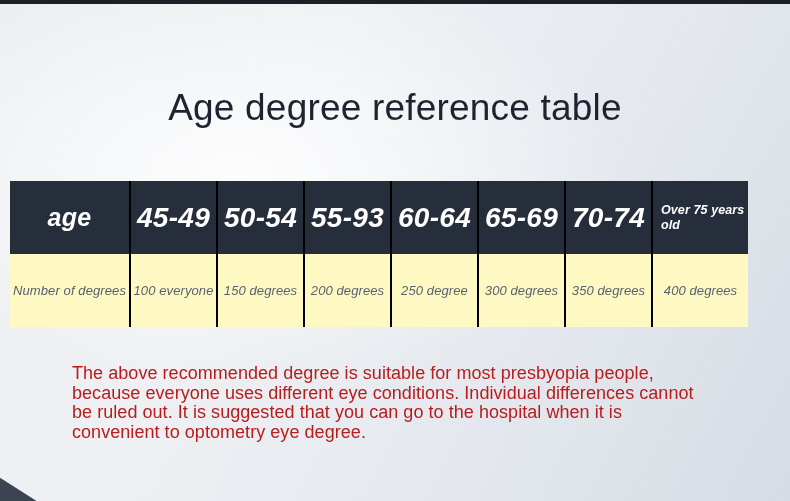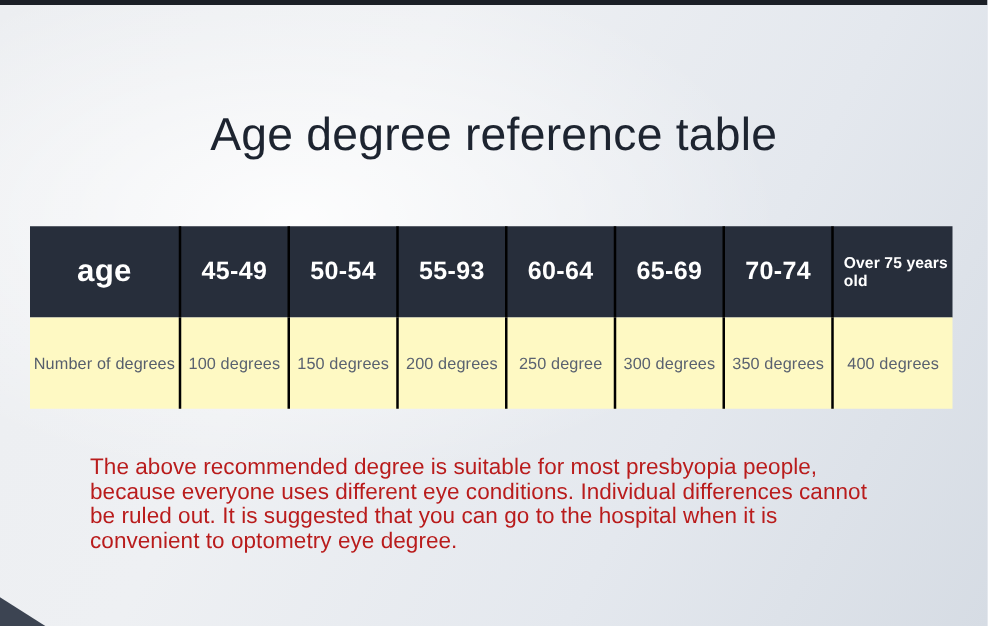--- a/index.html
+++ b/index.html
@@ -56,40 +56,41 @@
     font-weight: 300;
     letter-spacing: 0.2px;
     color: #1d2430;
     line-height: 48px;
     white-space: nowrap;
   }
 
   
   #table-wrap {
     position: absolute;
-    left: 24px;
+    left: 10px;
     top: 181px;
     width: 731px;
+    font-style: italic;
   }
   table.ref {
     border-collapse: collapse;
     width: 731px;
     table-layout: fixed;
   }
   table.ref col.c-first { width: 120px; }
   table.ref col.c-rest  { width: 87px; }
   table.ref col.c-last  { width: 96px; }
 
   thead tr { height: 73px; }
   tbody tr { height: 73px; }
 
   thead th {
     background: #272e3b;
     color: #ffffff;
-    font-size: 20px;
+    font-size: 28px;
     font-weight: 700;
     text-align: center;
     vertical-align: middle;
     padding: 0;
     border-right: 2px solid #000000;
     letter-spacing: 0.3px;
   }
   thead th.hdr-label {
     font-size: 25px;
   }
@@ -164,21 +165,21 @@
         <th>55-93</th>
         <th>60-64</th>
         <th>65-69</th>
         <th>70-74</th>
         <th class="hdr-long">Over 75 years old</th>
       </tr>
     </thead>
     <tbody>
       <tr>
         <td class="row-label">Number of degrees</td>
-        <td>100 degrees</td>
+        <td>100 everyone</td>
         <td>150 degrees</td>
         <td>200 degrees</td>
         <td>250 degree</td>
         <td>300 degrees</td>
         <td>350 degrees</td>
         <td>400 degrees</td>
       </tr>
     </tbody>
   </table>
 </div>

